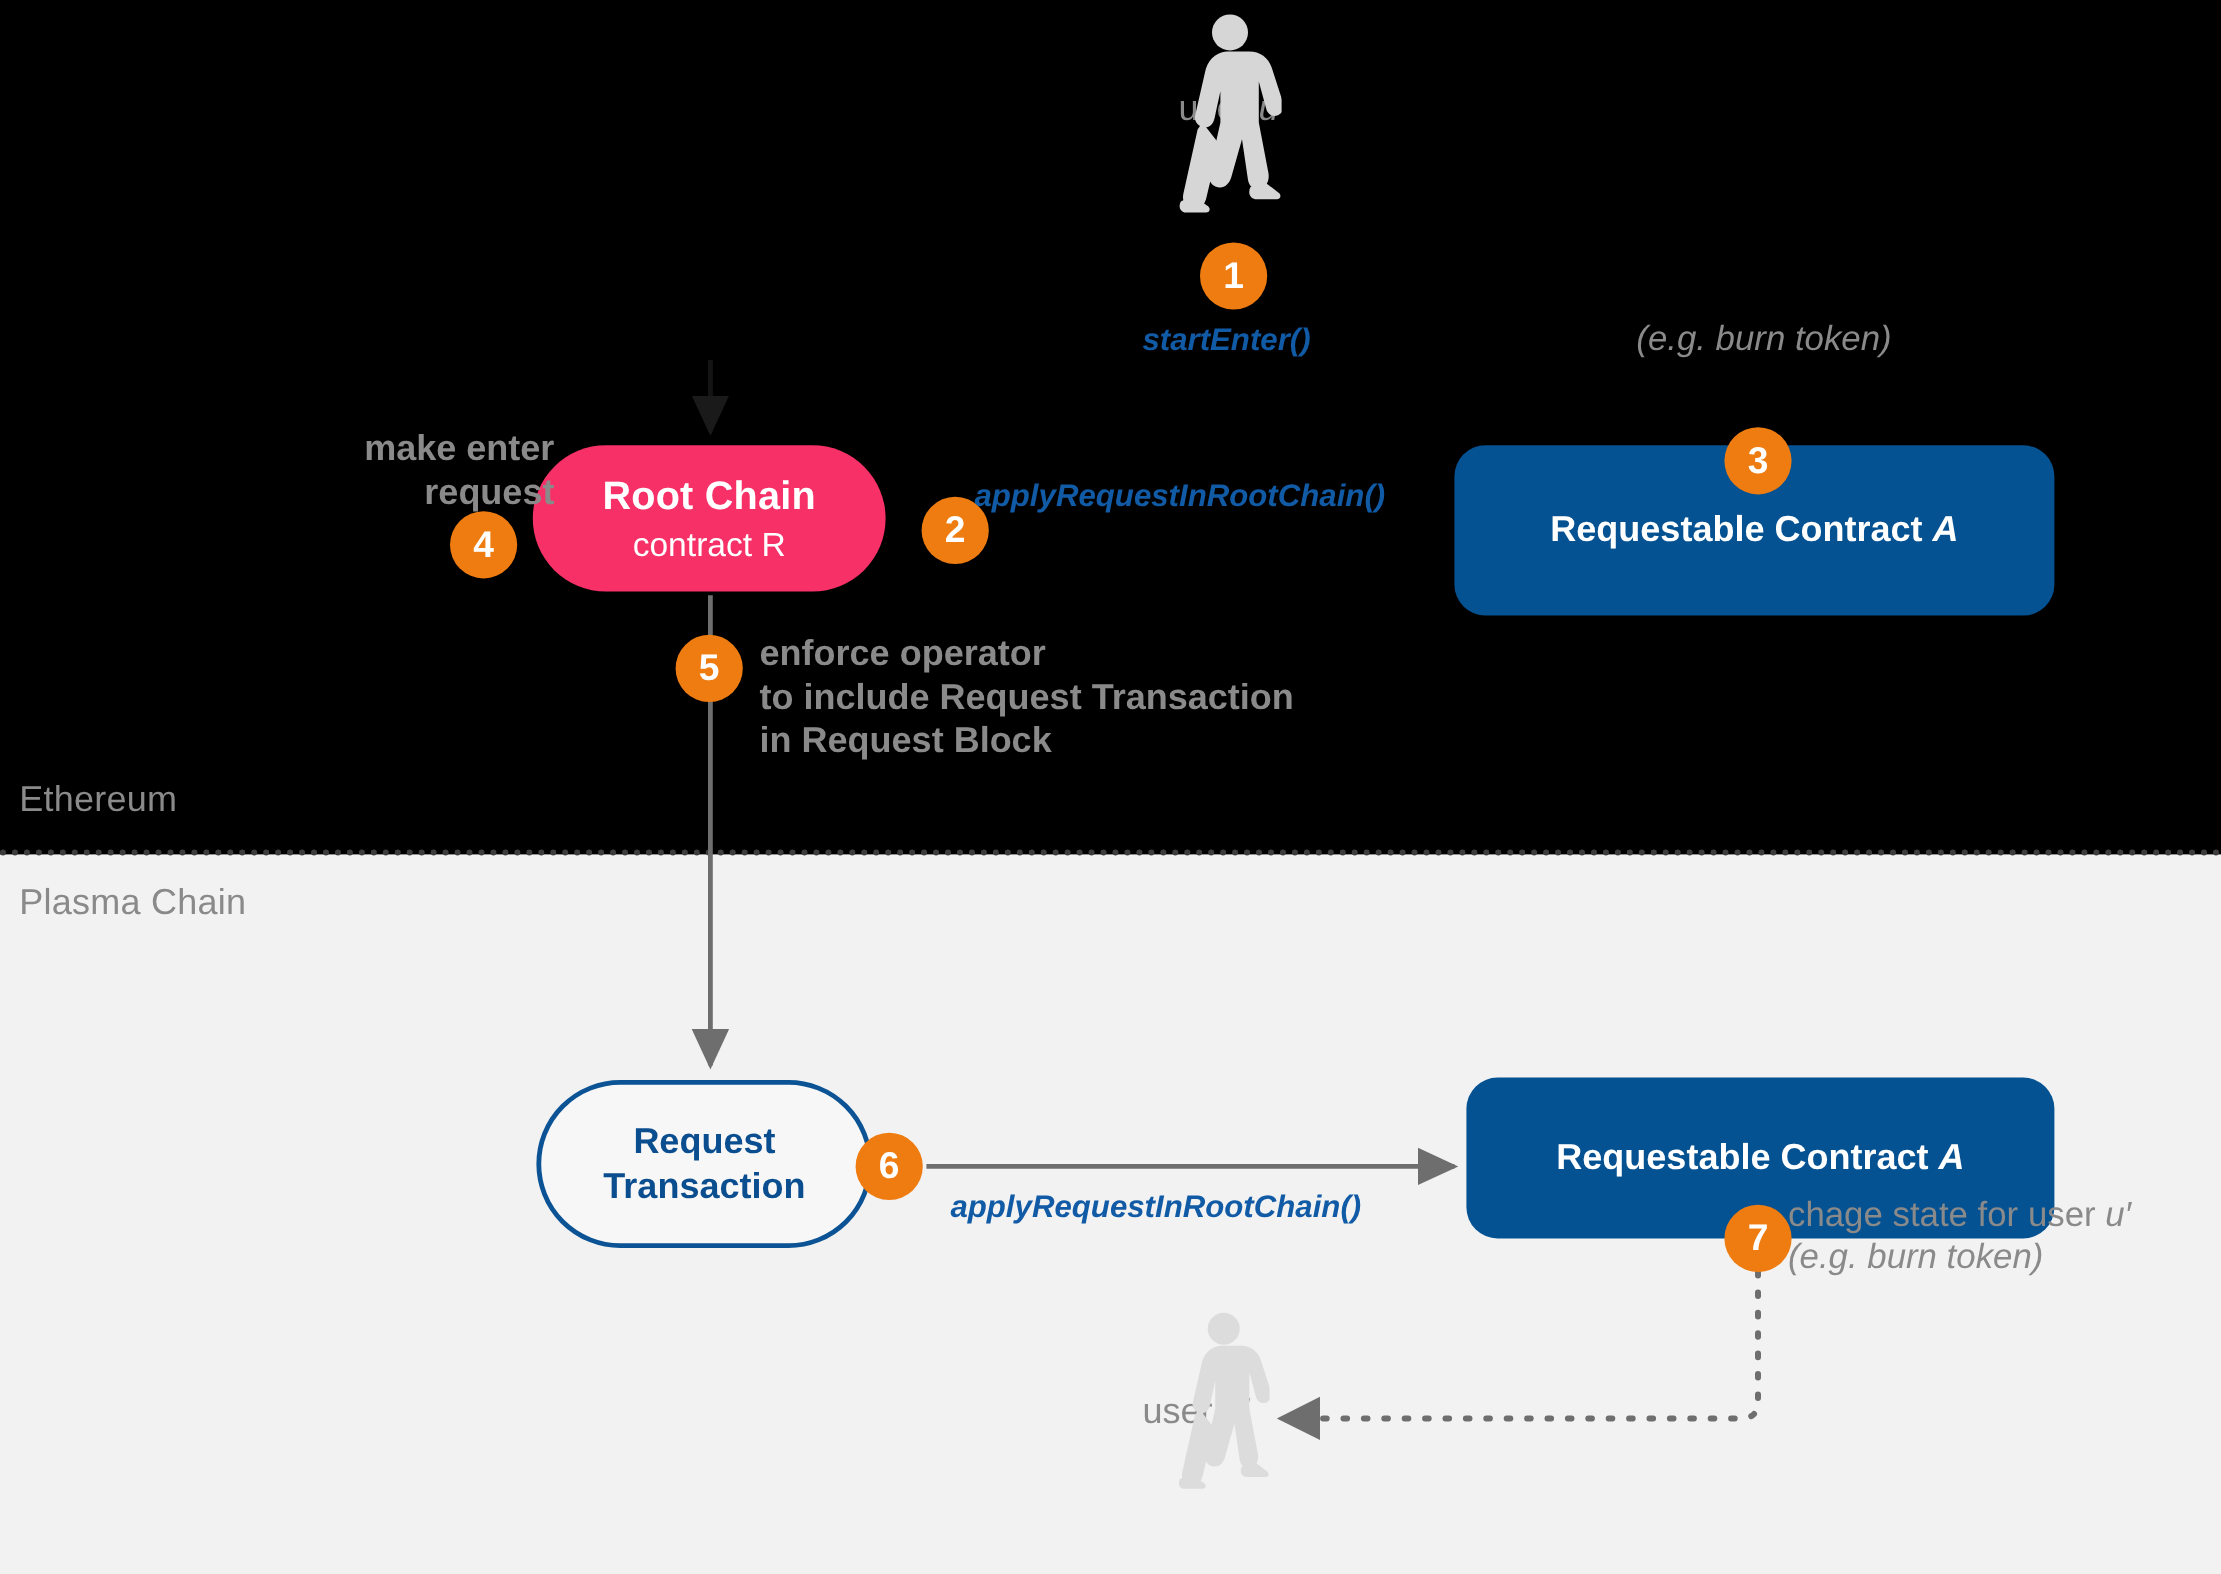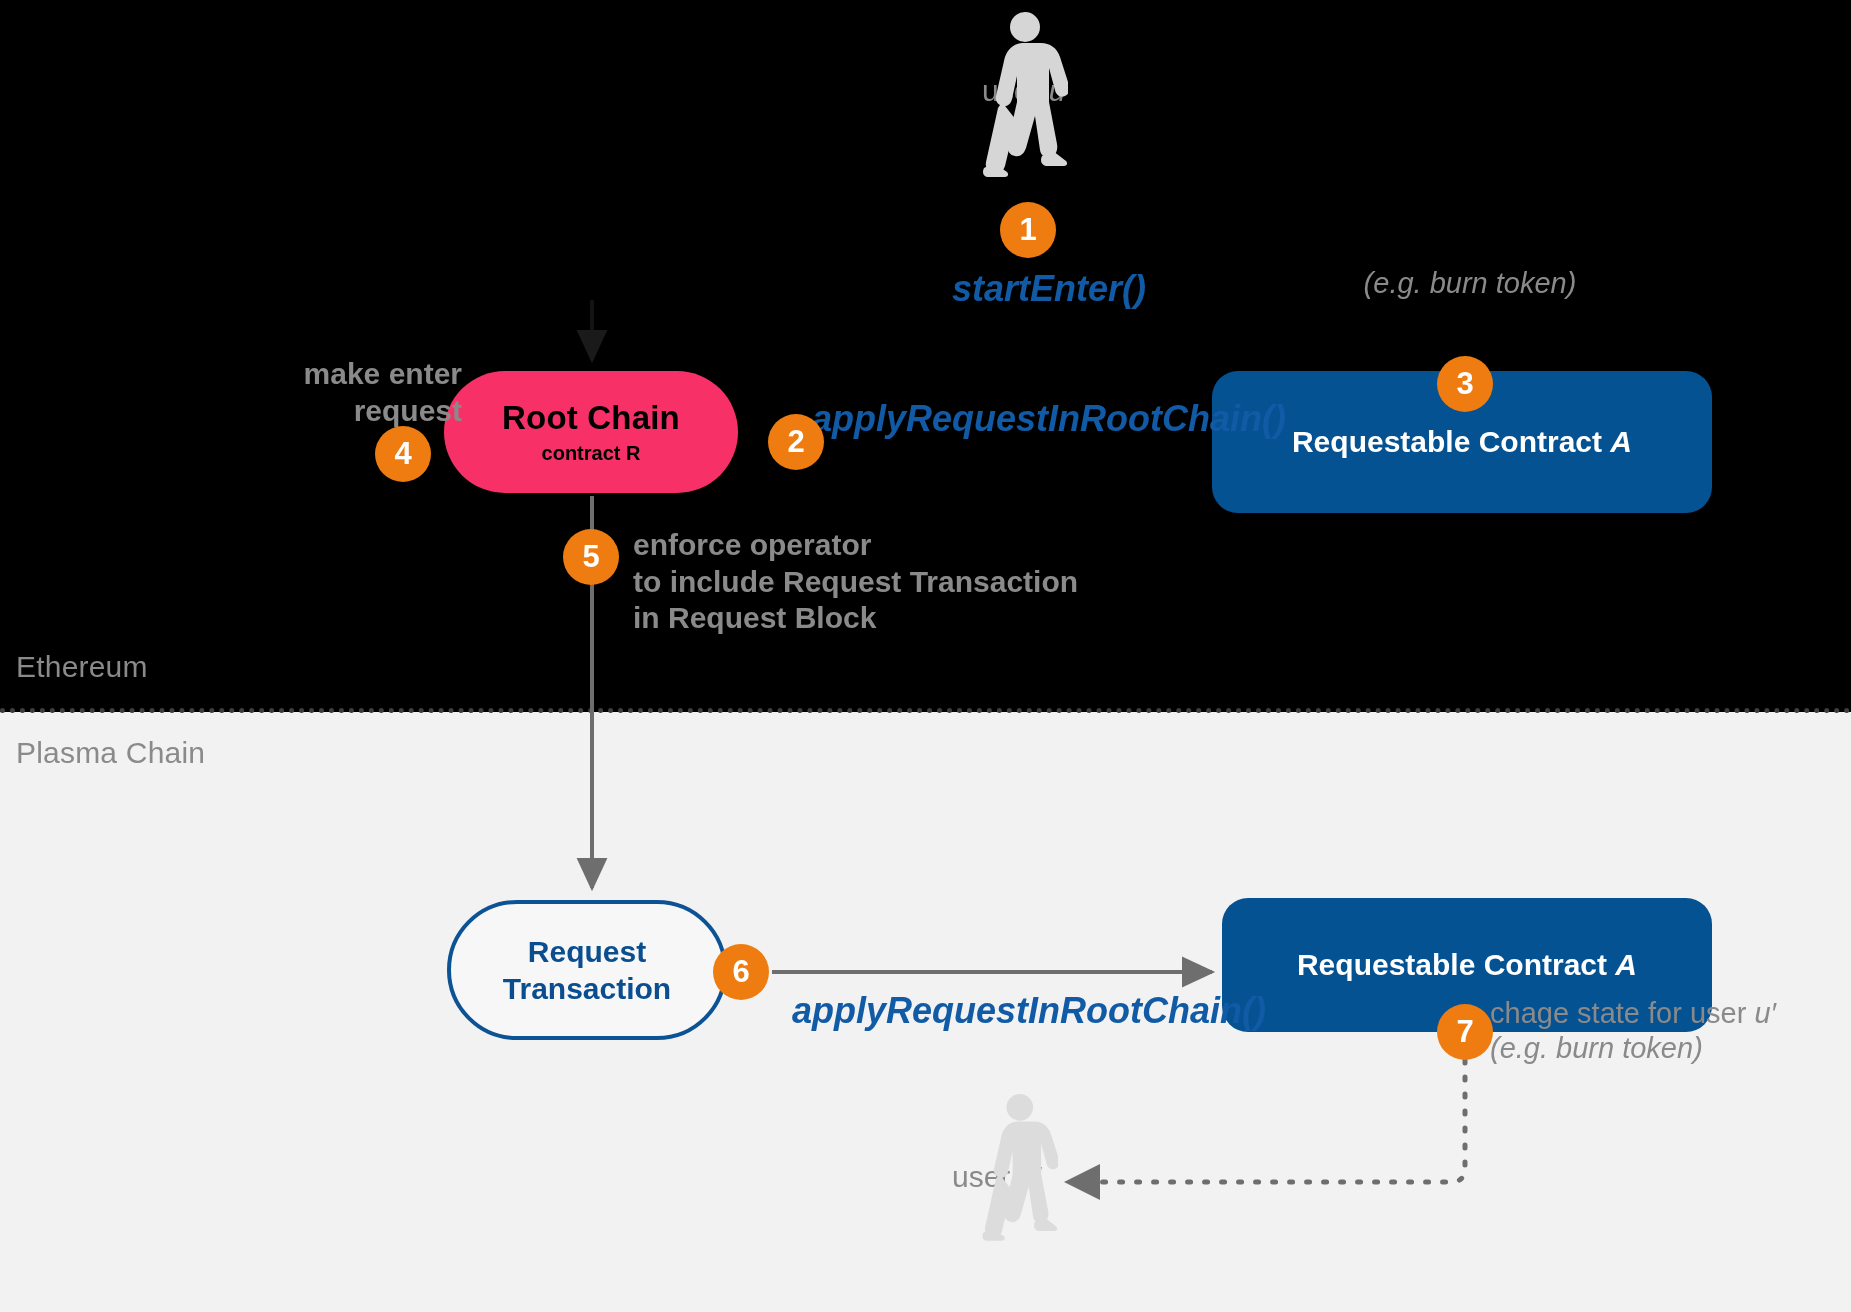--- a/index.html
+++ b/index.html
@@ -60,24 +60,24 @@
     align-items: center;
     justify-content: center;
     text-align: center;
     line-height: 1.18;
   }
   .node-rootchain {
     left: 444px;  top: 371px;
     width: 294px; height: 122px;
     background: #f73167;
     border-radius: 61px;
-    color: #000000;
+    color: #ffffff;
   }
   .node-rootchain .line1 { font-size: 33px; font-weight: bold; letter-spacing: 0.2px; }
-  .node-rootchain .line2 { font-size: 20px; font-weight: bold; margin-top: 4px; }
+  .node-rootchain .line2 { font-size: 28px; font-weight: normal; margin-top: 4px; }
 
   .node-contract-top {
     left: 1212px; top: 371px;
     width: 500px;  height: 142px;
     background: #055293;
     border-radius: 26px;
     color: #ffffff;
     font-size: 30px;
     font-weight: bold;
   }
@@ -160,21 +160,21 @@
   }
   .caption-chage-bottom {
     left: 1490px; top: 996px;
     width: 300px;
     text-align: left;
   }
 
   .fn-label {
     position: absolute;
     color: #115ba6;
-    font-size: 36px;
+    font-size: 26px;
     font-style: italic;
     font-weight: bold;
     white-space: nowrap;
   }
   .fn-startenter { left: 952px;  top: 268px; }
   .fn-apply-top  { left: 812px;  top: 398px; }
   .fn-apply-bot  { left: 792px;  top: 990px; }
 
   .user-label {
     position: absolute;

